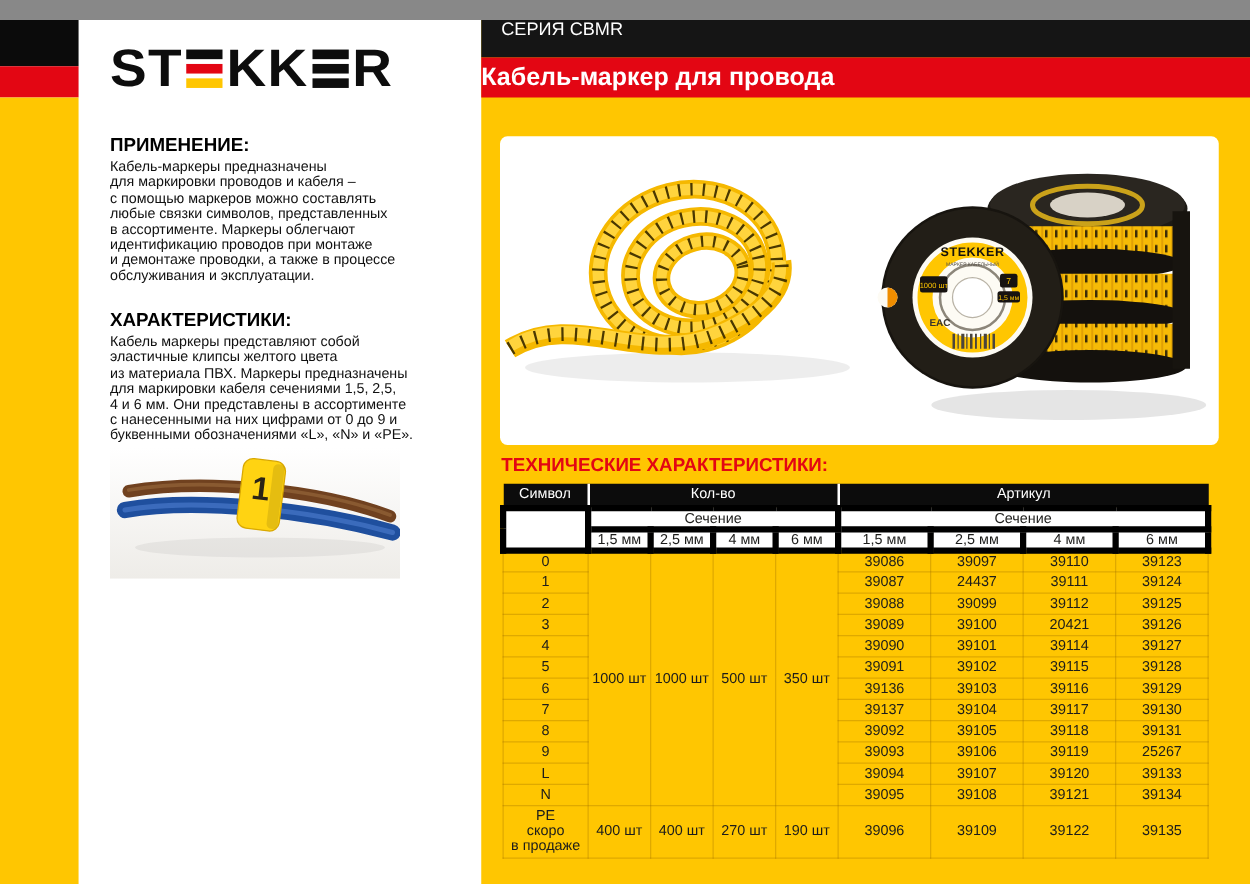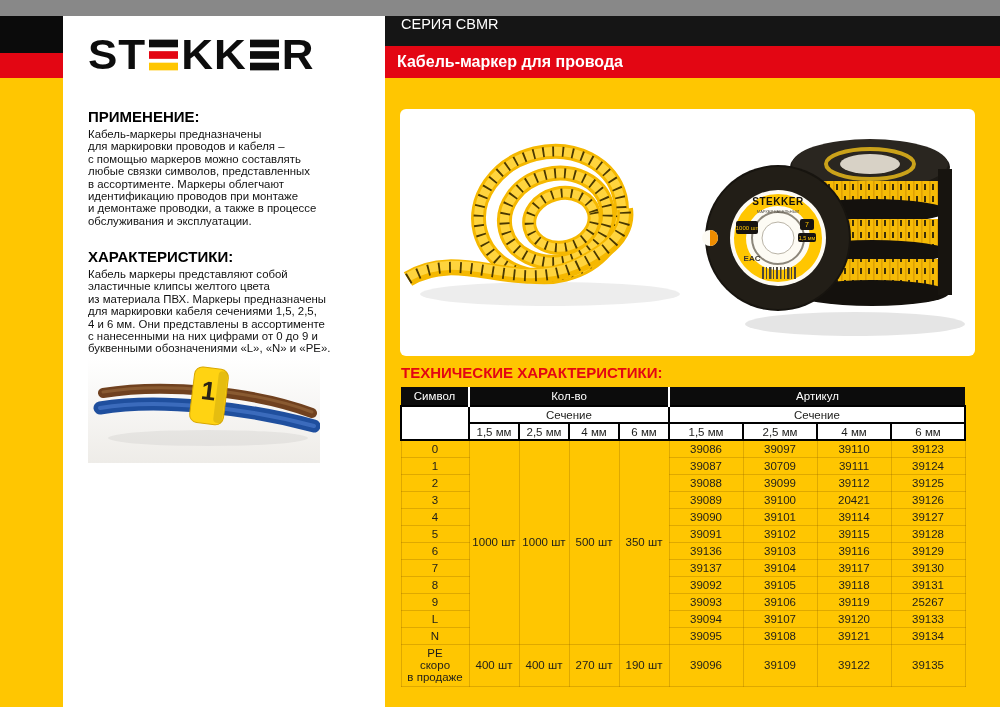--- a/index.html
+++ b/index.html
@@ -32,34 +32,34 @@
   #app-head  { top:92px; }
   #app-body  { top:112px; }
   #char-head { top:232px; }
   #char-body { top:252px; }
   .wirephoto { position:absolute; left:25px; top:342px; width:232px; height:105px; }
 
   
   .rightcol { position:absolute; left:385px; top:0; width:615px; height:707px; background:#ffc601; }
   .bar-black { height:30px; background:#151515; color:#fff; font-size:14.5px;
                display:flex; align-items:flex-start; padding-left:16px; }
-  .bar-red   { height:32px; background:#e30613; color:#fff; font-size:16px; font-weight:bold;
-               display:flex; align-items:center; padding-left:12px; }
+  .bar-red   { height:32px; background:#e30613; color:#fff; font-size:20px; font-weight:bold;
+               display:flex; align-items:center; padding-left:0; }
   .photo-panel { position:absolute; left:15px; top:93px; width:575px; height:247px;
                  background:#ffffff; border-radius:6px; overflow:hidden; }
   .tech-head { position:absolute; left:16px; top:348px; color:#e30613; font-weight:bold; font-size:15px; }
 
   
   .tech-table { position:absolute; left:15px; top:371px; width:564px;
                 border-collapse:collapse; table-layout:fixed; font-size:11.5px; color:#1d1d1b; }
   .tech-table th, .tech-table td { text-align:center; vertical-align:middle; font-weight:normal; padding:0; }
   .tech-table thead tr.hrow1 th { background:#0c0c0c; color:#fff; height:19px; }
   .tech-table thead tr.hrow1 th + th { border-left:2px solid #ffffff; }
   .tech-table thead tr.hrow2 th, .tech-table thead tr.hrow3 th {
-      background:#ffffff; height:17px; border:2px solid #000000; }
+      background:#ffffff; height:17px; border:5px solid #000000; }
   .tech-table thead th.symspan { background:#ffffff; border:1px solid #d6d6d6; }
   .tech-table tbody tr { height:17px; }
   .tech-table tbody td { border:1px solid rgba(140,95,0,.28); }
   .tech-table tbody tr.pe { height:42px; }
   .tech-table td.sym { white-space:pre-line; line-height:12px; }
   .c-sym {width:68px;} .c-qty {width:50px;} .c-art {width:74px;}
 </style>
 </head>
 <body>
 
@@ -257,21 +257,21 @@
             <td class="qty" rowspan="12">500 шт</td>
             <td class="qty" rowspan="12">350 шт</td>
             <td class="art">39086</td>
             <td class="art">39097</td>
             <td class="art">39110</td>
             <td class="art">39123</td>
           </tr>
           <tr>
             <td class="sym">1</td>
             <td class="art">39087</td>
-            <td class="art">30709</td>
+            <td class="art">24437</td>
             <td class="art">39111</td>
             <td class="art">39124</td>
           </tr>
           <tr>
             <td class="sym">2</td>
             <td class="art">39088</td>
             <td class="art">39099</td>
             <td class="art">39112</td>
             <td class="art">39125</td>
           </tr>

